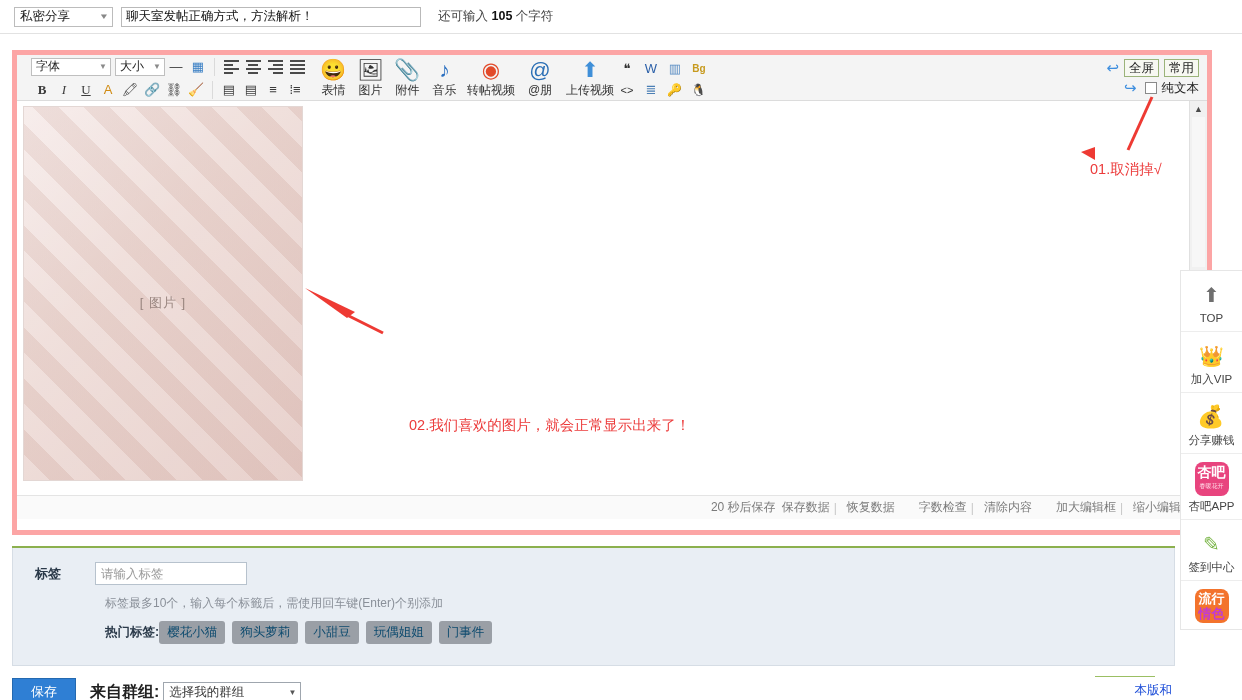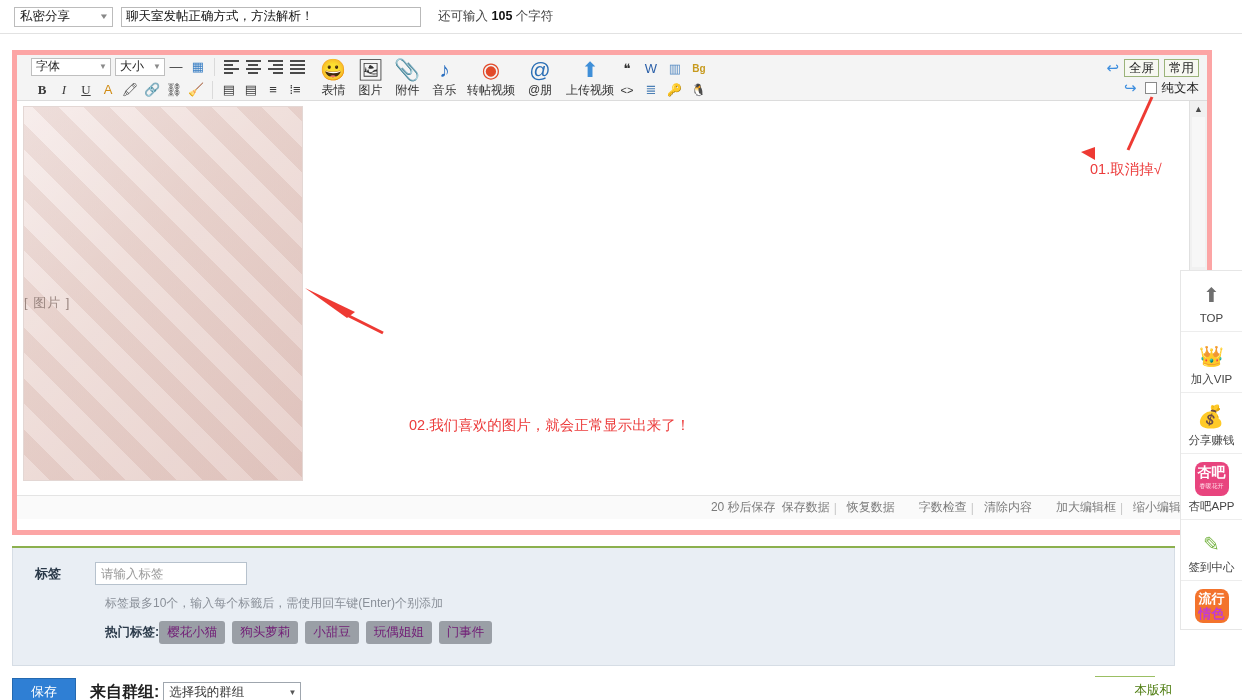--- a/index.html
+++ b/index.html
@@ -106,21 +106,21 @@
     background:
       linear-gradient(135deg,#f3e4e2 0%,#e8cfc9 40%,#dcb9b2 100%);
     border:1px solid #e3d7d4;
   }
   .post-image .ph-inner{
     position:absolute; inset:0;
     background:
       repeating-linear-gradient(45deg, rgba(255,255,255,.35) 0 18px, rgba(228,210,205,.35) 18px 36px);
   }
   .post-image .ph-cap{
-    position:absolute; left:0; right:0; bottom:45%; 
+    position:absolute; left:0; right:0; bottom:45%; text-align:center;
     font-size:13px; color:#9a8680; letter-spacing:1px;
   }
 
   .annot {
     position:absolute; color:#ec3b3b; font-size:14.5px; white-space:nowrap;
   }
   .annot-2 { left:392px; top:315px; }
   .annot-1 { left:1090px; top:160px; font-size:14.5px; }
 
   .scrollbar {
@@ -152,27 +152,27 @@
   .tab .dot { width:5px; height:5px; border:1px solid #9ab57a; border-radius:50%; margin-right:5px;}
   .tab.inactive { color:#4f6a2a; }
   .tabs-line { height:2px; background:#8cb04e; width:100%; }
   .panel { background:#e9eef4; border:1px solid #d6dde5; border-top:none; padding:14px 0 25px 0; height:118px; }
   .row { display:flex; align-items:flex-start; padding-left:22px; }
   .lbl { font-size:13px; font-weight:bold; color:#2b3a4a; width:60px; padding-top:3px; }
   .tag-input { width:152px; height:23px; border:1px solid #b7c2cd; background:#fff; font-size:12.5px; color:#999; padding:0 5px; line-height:22px; }
   .hint { font-size:12px; color:#8a9099; margin:10px 0 0 92px; }
   .hotrow { display:flex; align-items:center; margin:9px 0 0 92px; }
   .hotlabel { font-size:12.5px; font-weight:bold; color:#2b3a4a; }
-  .tagchip { background:#9a9fa6; color:#701a75; font-size:12.5px; border-radius:3px; padding:3px 8px; margin-right:7px; }
+  .tagchip { background:#9a9fa6; color:#0c4a6e; font-size:12.5px; border-radius:3px; padding:3px 8px; margin-right:7px; }
 
   .bottombar { position:absolute; left:12px; top:678px; display:flex; align-items:center; }
   .save-btn { background:#2f7fd4; color:#fff; font-size:13px; padding:4px 18px; border:1px solid #2469b0; }
   .grp-label { font-size:16px; font-weight:bold; color:#222; margin-left:14px; }
   .grp-select { margin-left:4px; width:138px; height:21px; border:1px solid #9fa6ae; background:#fff; font-size:12.5px; color:#333; display:flex; align-items:center; justify-content:space-between; padding:0 4px 0 5px; }
-  .bottom-right { position:absolute; right:70px; top:682px; font-size:12.5px; color:#4d7c0f; }
+  .bottom-right { position:absolute; right:70px; top:682px; font-size:12.5px; color:#1d4ed8; }
   .hline { position:absolute; left:1095px; top:676px; width:60px; height:1px; background:#9bbf63;}
 
   
   .sidebar {
     position:absolute; right:0; top:270px; width:62px;
     background:#fff; border:1px solid #e6e6e6; border-right:none;
   }
   .sb-item { text-align:center; padding:8px 0 6px; border-bottom:1px solid #ededed; }
   .sb-item:last-child { border-bottom:none; }
   .sb-ico { height:32px; display:flex; align-items:center; justify-content:center; font-size:22px; }

